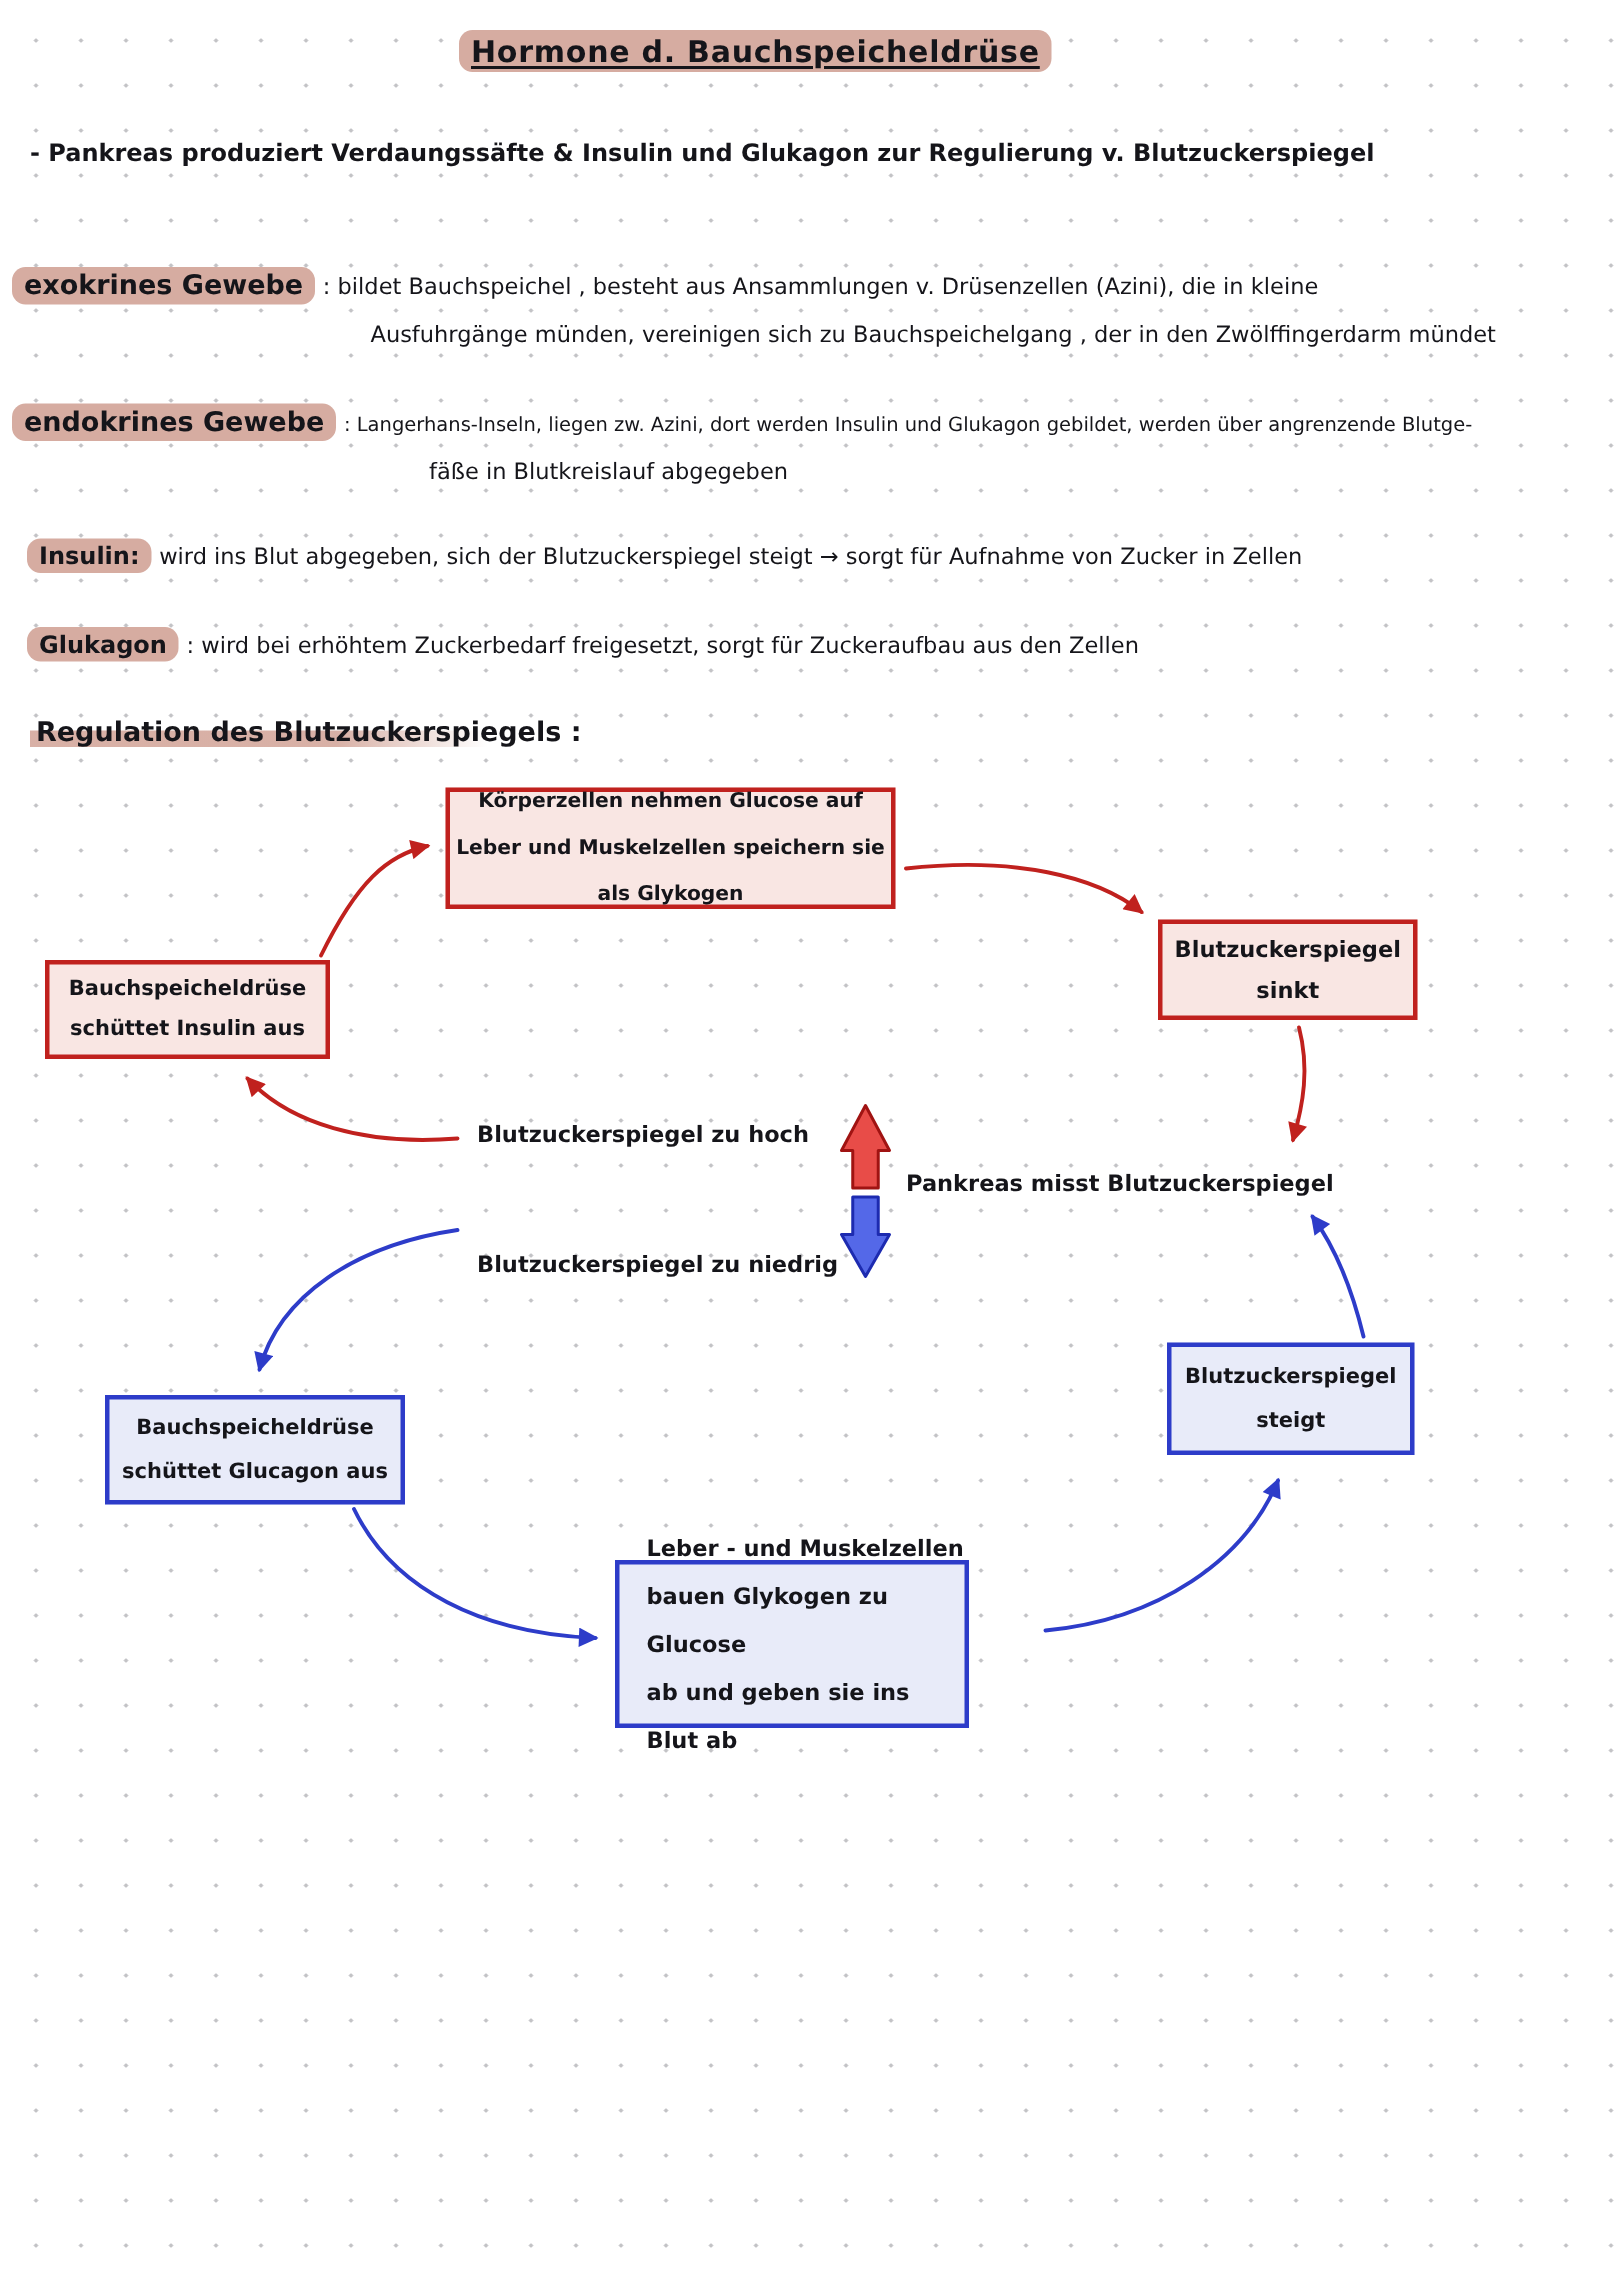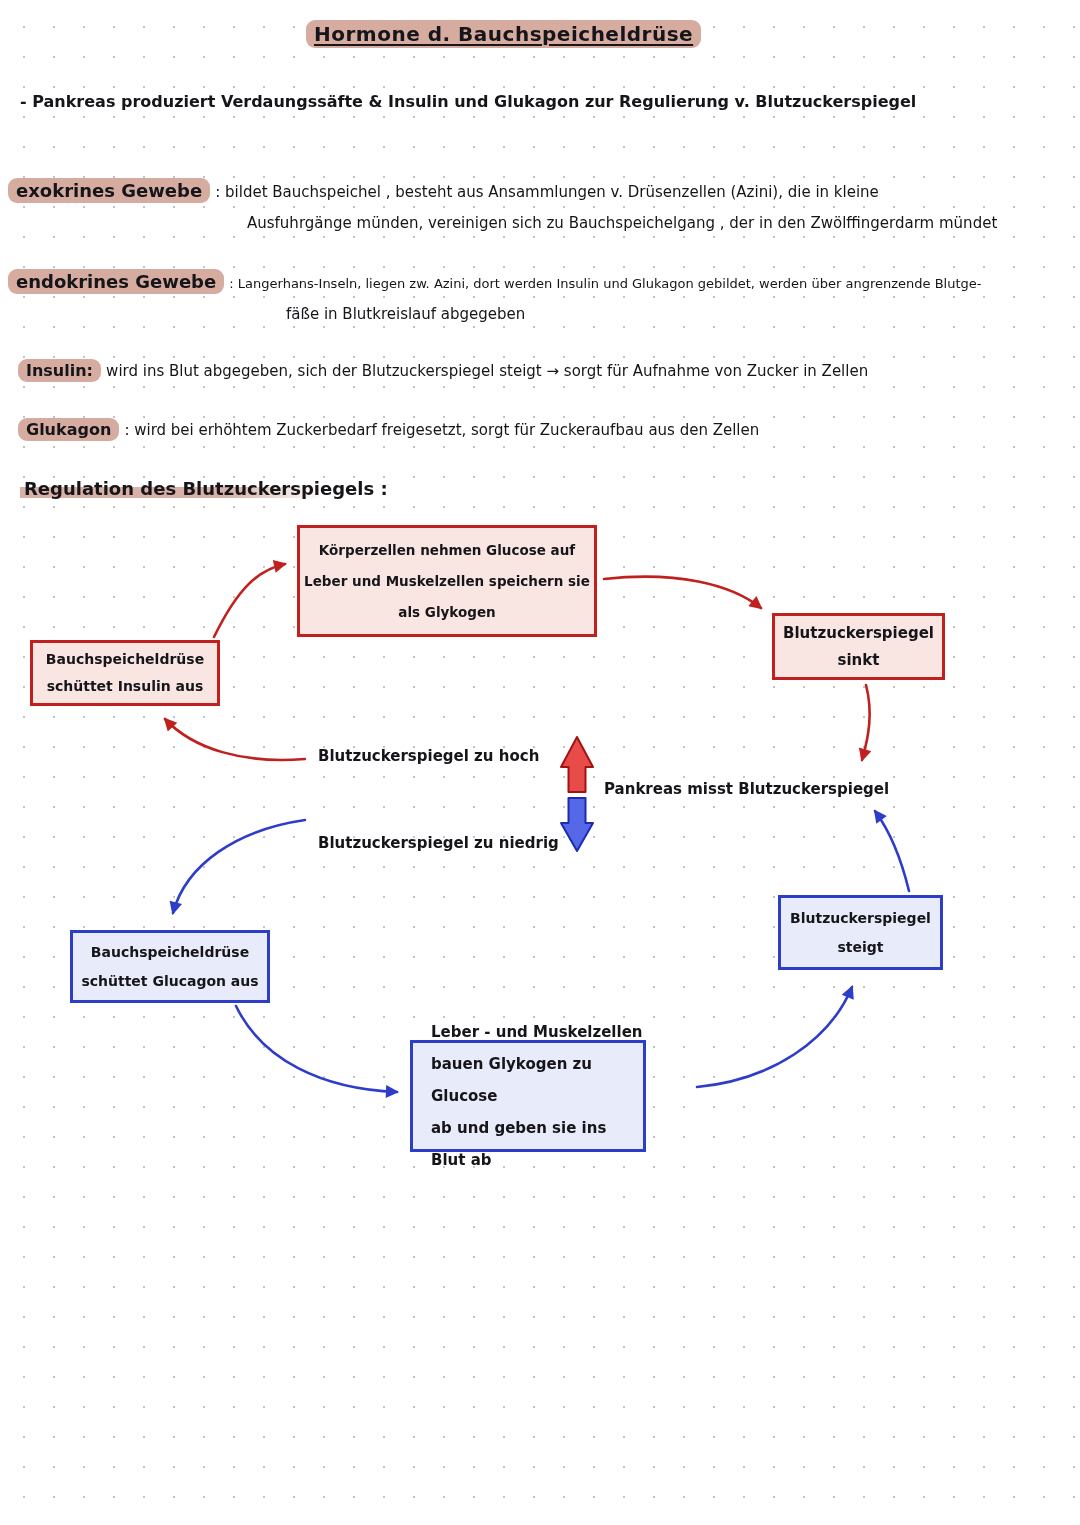--- a/index.html
+++ b/index.html
@@ -52,21 +52,21 @@
     padding:0 4px;
   }
   .dbox{
     position:absolute;
     display:flex;flex-direction:column;justify-content:center;align-items:center;
     text-align:center;
   }
   .dbox.red{border:3px solid var(--red);background:var(--red_fill);}
   .dbox.blue{border:3px solid var(--blue);background:var(--blue_fill);}
   .dbox span{display:block;}
-  .bx-top{left:297px;top:525px;width:300px;height:112px;font-size:13.5px;font-weight:600;line-height:31px;}
+  .bx-top{left:297px;top:525px;width:300px;height:81px;font-size:13.5px;font-weight:600;line-height:31px;}
   .bx-sinkt{left:772px;top:613px;width:173px;height:67px;font-size:15px;font-weight:600;line-height:27px;}
   .bx-insulin{left:30px;top:640px;width:190px;height:66px;font-size:14px;font-weight:600;line-height:27px;}
   .bx-glucagon{left:70px;top:930px;width:200px;height:73px;font-size:14px;font-weight:600;line-height:29px;}
   .bx-steigt{left:778px;top:895px;width:165px;height:75px;font-size:14px;font-weight:600;line-height:29px;}
   .bx-leber{left:410px;top:1040px;width:236px;height:112px;font-size:15px;font-weight:600;line-height:32px;align-items:flex-start;text-align:left;padding-left:18px;}
   .lbl{font-size:15px;font-weight:600;}
   .arrows{position:absolute;left:0;top:0;pointer-events:none;}
   .arrows path.r{stroke:var(--red);stroke-width:2.6;fill:none;stroke-linecap:round;}
   .arrows path.b{stroke:var(--blue);stroke-width:2.6;fill:none;stroke-linecap:round;}
   .arrows polygon.up{fill:var(--red_arrow_fill);stroke:#a01312;stroke-width:2;stroke-linejoin:round;}

